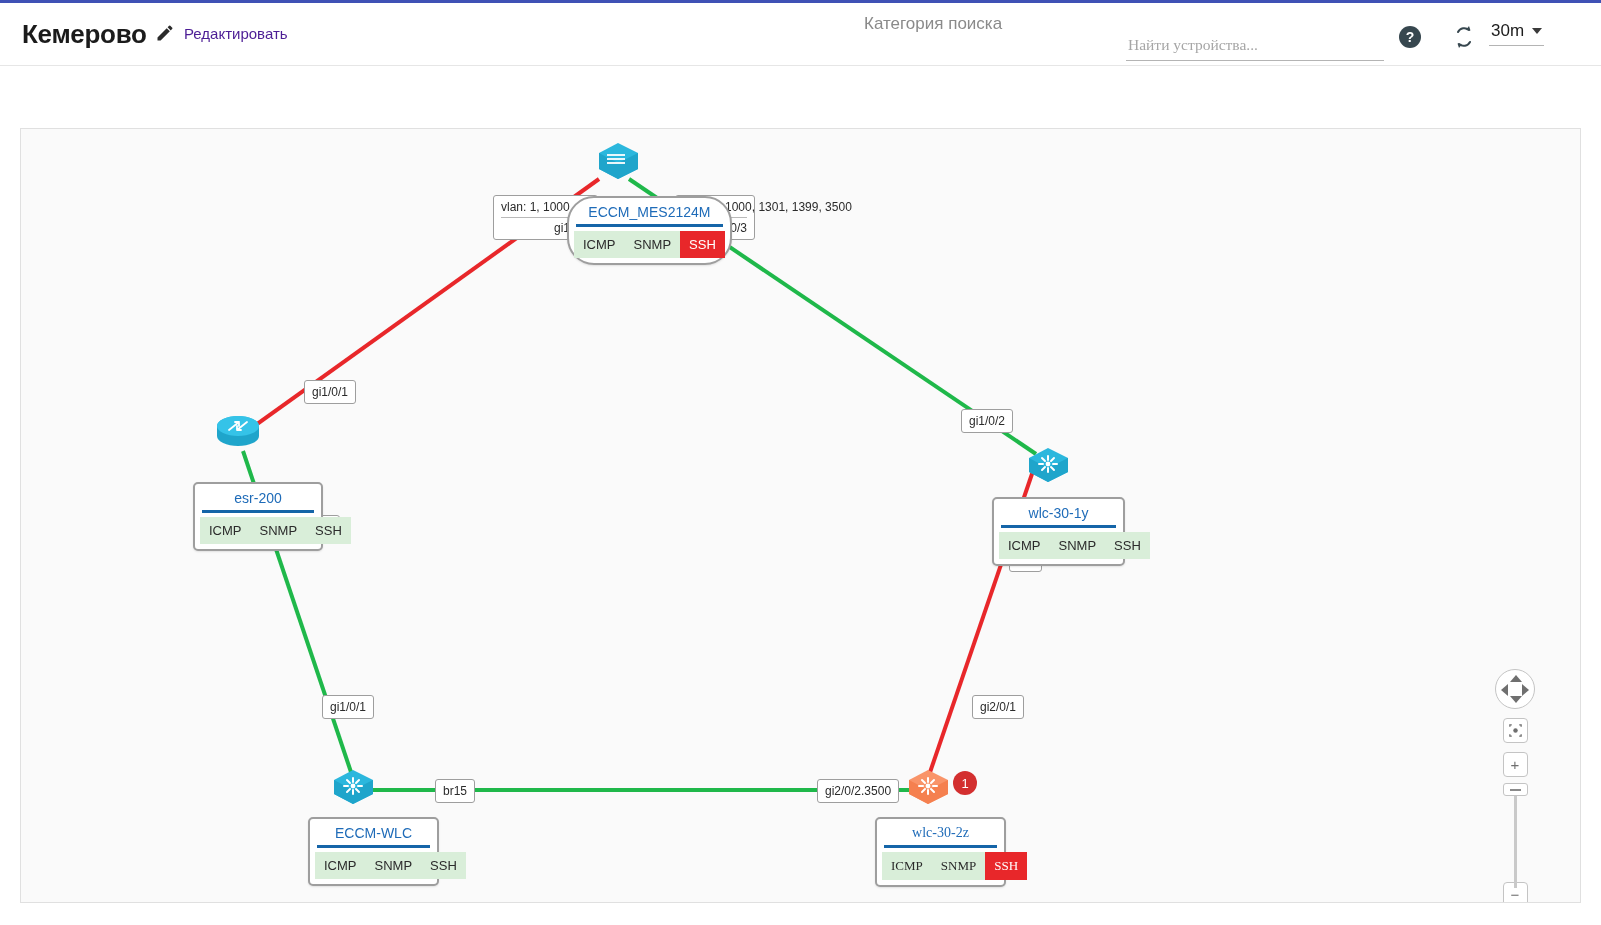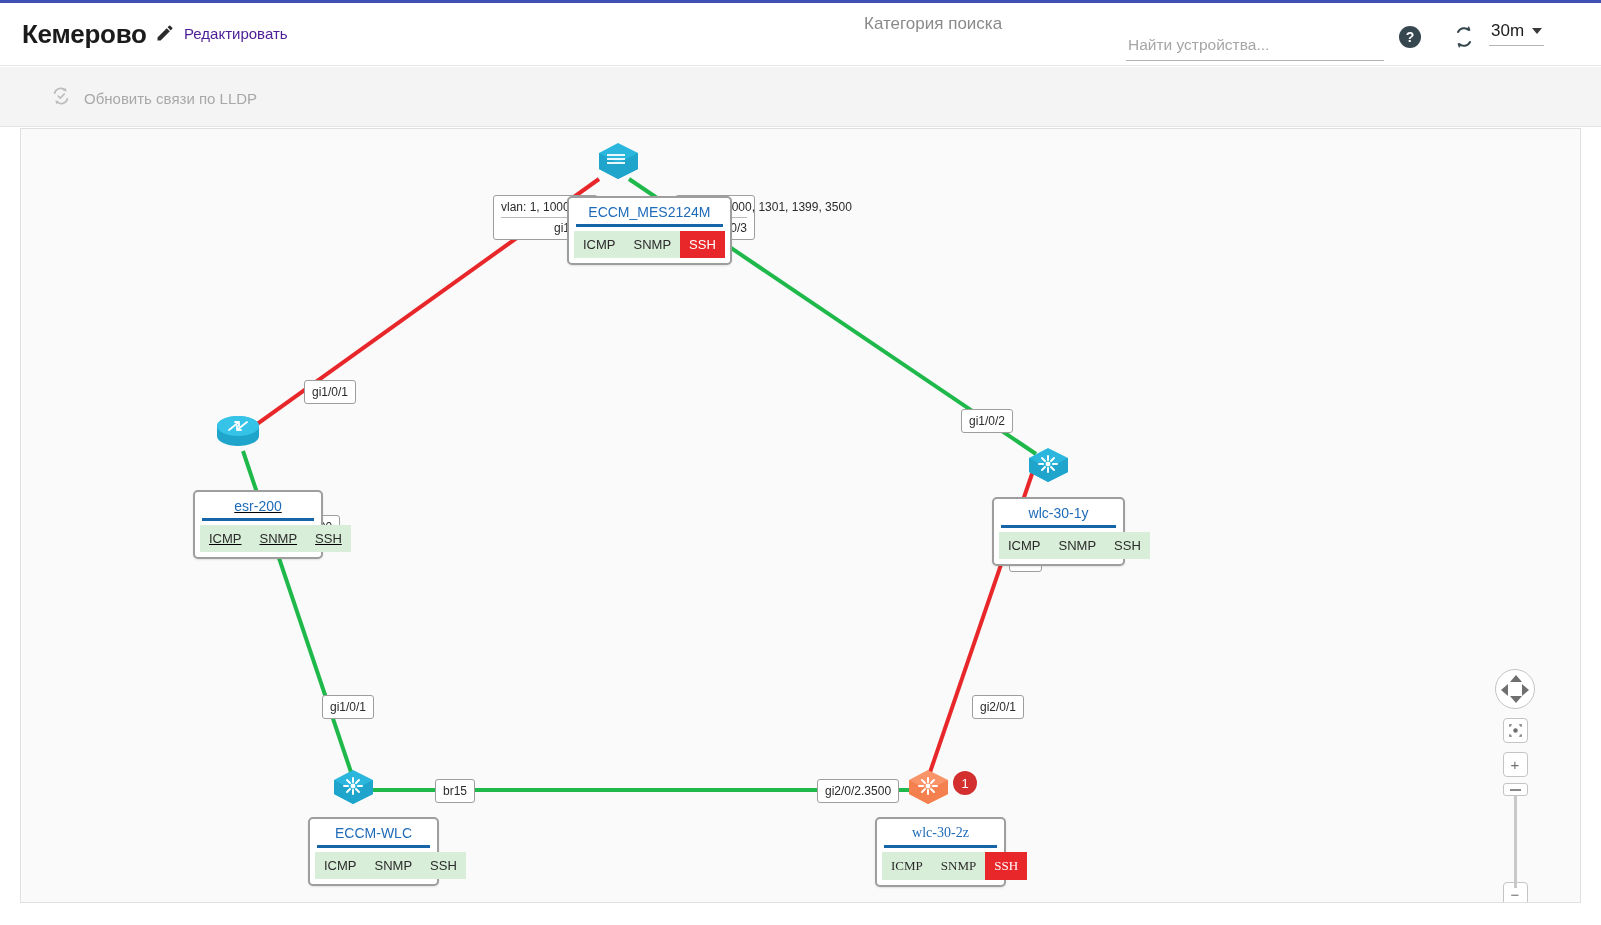--- a/index.html
+++ b/index.html
@@ -51,21 +51,21 @@
     width:0;height:0;border-left:5px solid transparent;border-right:5px solid transparent;
     border-top:6px solid #3a3a3a;
   }
   .search-input-wrap {
     position:absolute; left:1126px; top:32px; width:258px;
     border-bottom:1px solid #b4b4b4; padding-bottom:5px;
   }
   .search-input {
     border:0; outline:0; width:100%; font-size:15.5px;
     color:#202020; background:transparent;
-    font-family:Liberation Sans, sans-serif;
+    font-family:Liberation Serif, serif;
   }
   .search-input::placeholder { color:#a6a6a6; }
 
   .help-icon { position:absolute; left:1398px; top:22px; cursor:pointer; }
   .refresh-icon { position:absolute; left:1452px; top:21px; cursor:pointer; }
   .interval {
     position:absolute; left:1489px; top:18px;
     border-bottom:1px solid #b4b4b4; padding:0 2px 4px 2px;
     display:flex; align-items:center; gap:8px; cursor:pointer;
   }
@@ -210,34 +210,20 @@
         <path d="M7 24l-1.5-4.5L10 20z" fill="#37474f"></path>
       </svg>
     </span>
 
     <div class="interval">
       <span class="interval-val">30m</span>
       <span class="caret2"></span>
     </div>
   </div>
 
-  <div class="subbar">
-    <div class="lldp-btn">
-      <span>
-        <svg width="22" height="22" viewBox="0 0 24 24">
-          <path d="M5 9a7 7 0 0 1 12-3" stroke="#bdbdbd" stroke-width="1.8" fill="none" stroke-linecap="round"></path>
-          <path d="M19 15a7 7 0 0 1-12 3" stroke="#bdbdbd" stroke-width="1.8" fill="none" stroke-linecap="round"></path>
-          <path d="M17 3l1 4-4-1z" fill="#bdbdbd"></path>
-          <path d="M7 21l-1-4 4 1z" fill="#bdbdbd"></path>
-          <path d="M9 12l2.2 2.3L15.5 10" stroke="#bdbdbd" stroke-width="1.8" fill="none" stroke-linecap="round" stroke-linejoin="round"></path>
-        </svg>
-      </span>
-      <span class="lldp-label">Обновить связи по LLDP</span>
-    </div>
-  </div>
 
   <div class="canvas">
 
     <svg class="links">
 
       <line x1="578" y1="50" x2="218" y2="308" stroke="#e8272a" stroke-width="4"></line>
 
       <line x1="608" y1="50" x2="1015" y2="325" stroke="#1fb84a" stroke-width="4"></line>
 
       <line x1="222" y1="322" x2="334" y2="655" stroke="#1fb84a" stroke-width="4"></line>
@@ -260,21 +246,21 @@
     <div class="vlabel" style="left:472px; top:66px; width:105px;">
       <div class="vline">vlan: 1, 1000, 3500</div>
       <div class="pline">gi1/0/1</div>
     </div>
 
     <div class="vlabel" style="left:654px; top:66px; width:80px;">
       <div class="vline">vlan: 1, 1000, 1301, 1399, 3500</div>
       <div class="pline">gi1/0/3</div>
     </div>
 
-    <div class="card" style="left:546px; top:67px;">
+    <div class="card" style="left:546px; top:67px;border-radius:27px;">
       <div class="card-title">ECCM_MES2124M</div>
       <div class="card-rule"></div>
       <div class="svc-row">
         <div class="svc">ICMP</div>
         <div class="svc">SNMP</div>
         <div class="svc bad">SSH</div>
       </div>
     </div>
 
     <div class="node" style="left:192px; top:285px;">
@@ -287,21 +273,21 @@
           <path d="M34 8 L24 16 M24 16 L28 16 M24 16 L24 12" stroke="#fff" stroke-width="1.8" fill="none" stroke-linecap="round"></path>
         </svg>
       </span>
     </div>
     <div class="plabel" style="left:283px; top:251px;">
       <span>gi1/0/1</span>
     </div>
     <div class="plabel" style="left:237px; top:386px;">
       <span>gi1/0/1.1000</span>
     </div>
-    <div class="card" style="left:172px; top:361px; width:130px;text-decoration:underline;">
+    <div class="card" style="left:172px; top:353px; width:130px;">
       <div class="card-title">esr-200</div>
       <div class="card-rule"></div>
       <div class="svc-row">
         <div class="svc">ICMP</div>
         <div class="svc">SNMP</div>
         <div class="svc">SSH</div>
       </div>
     </div>
 
     <div class="node" style="left:1000px; top:315px;">

